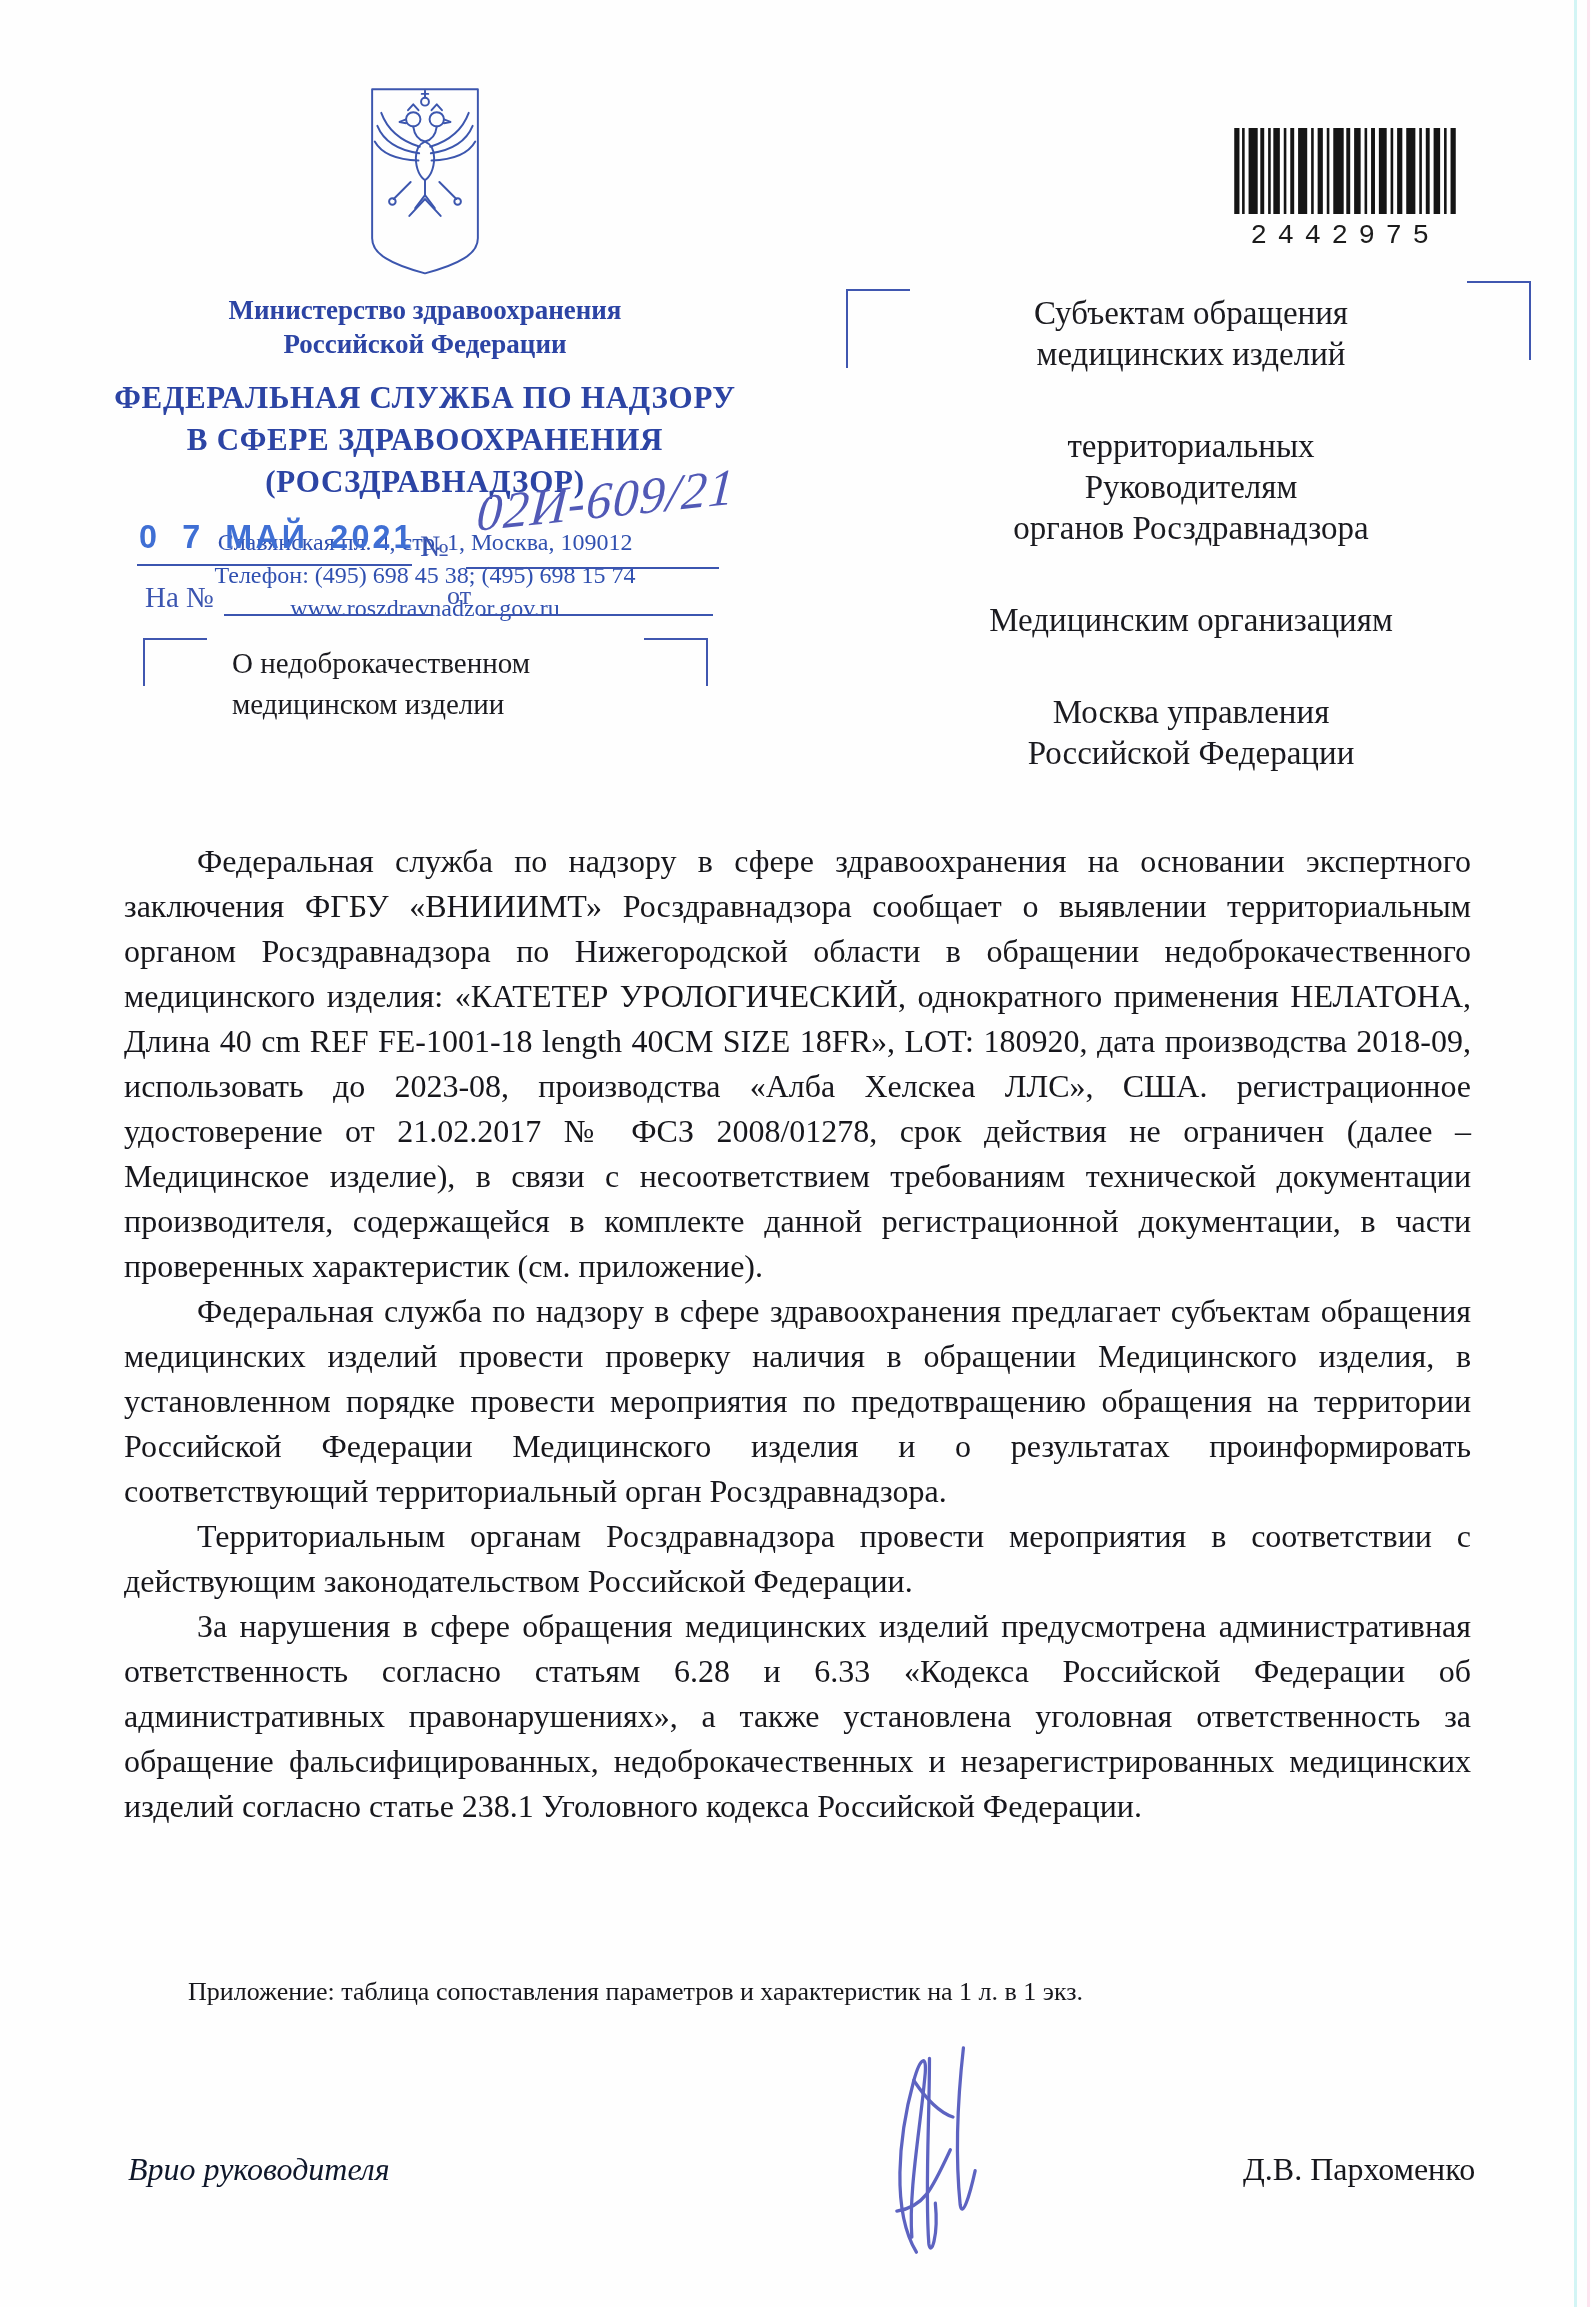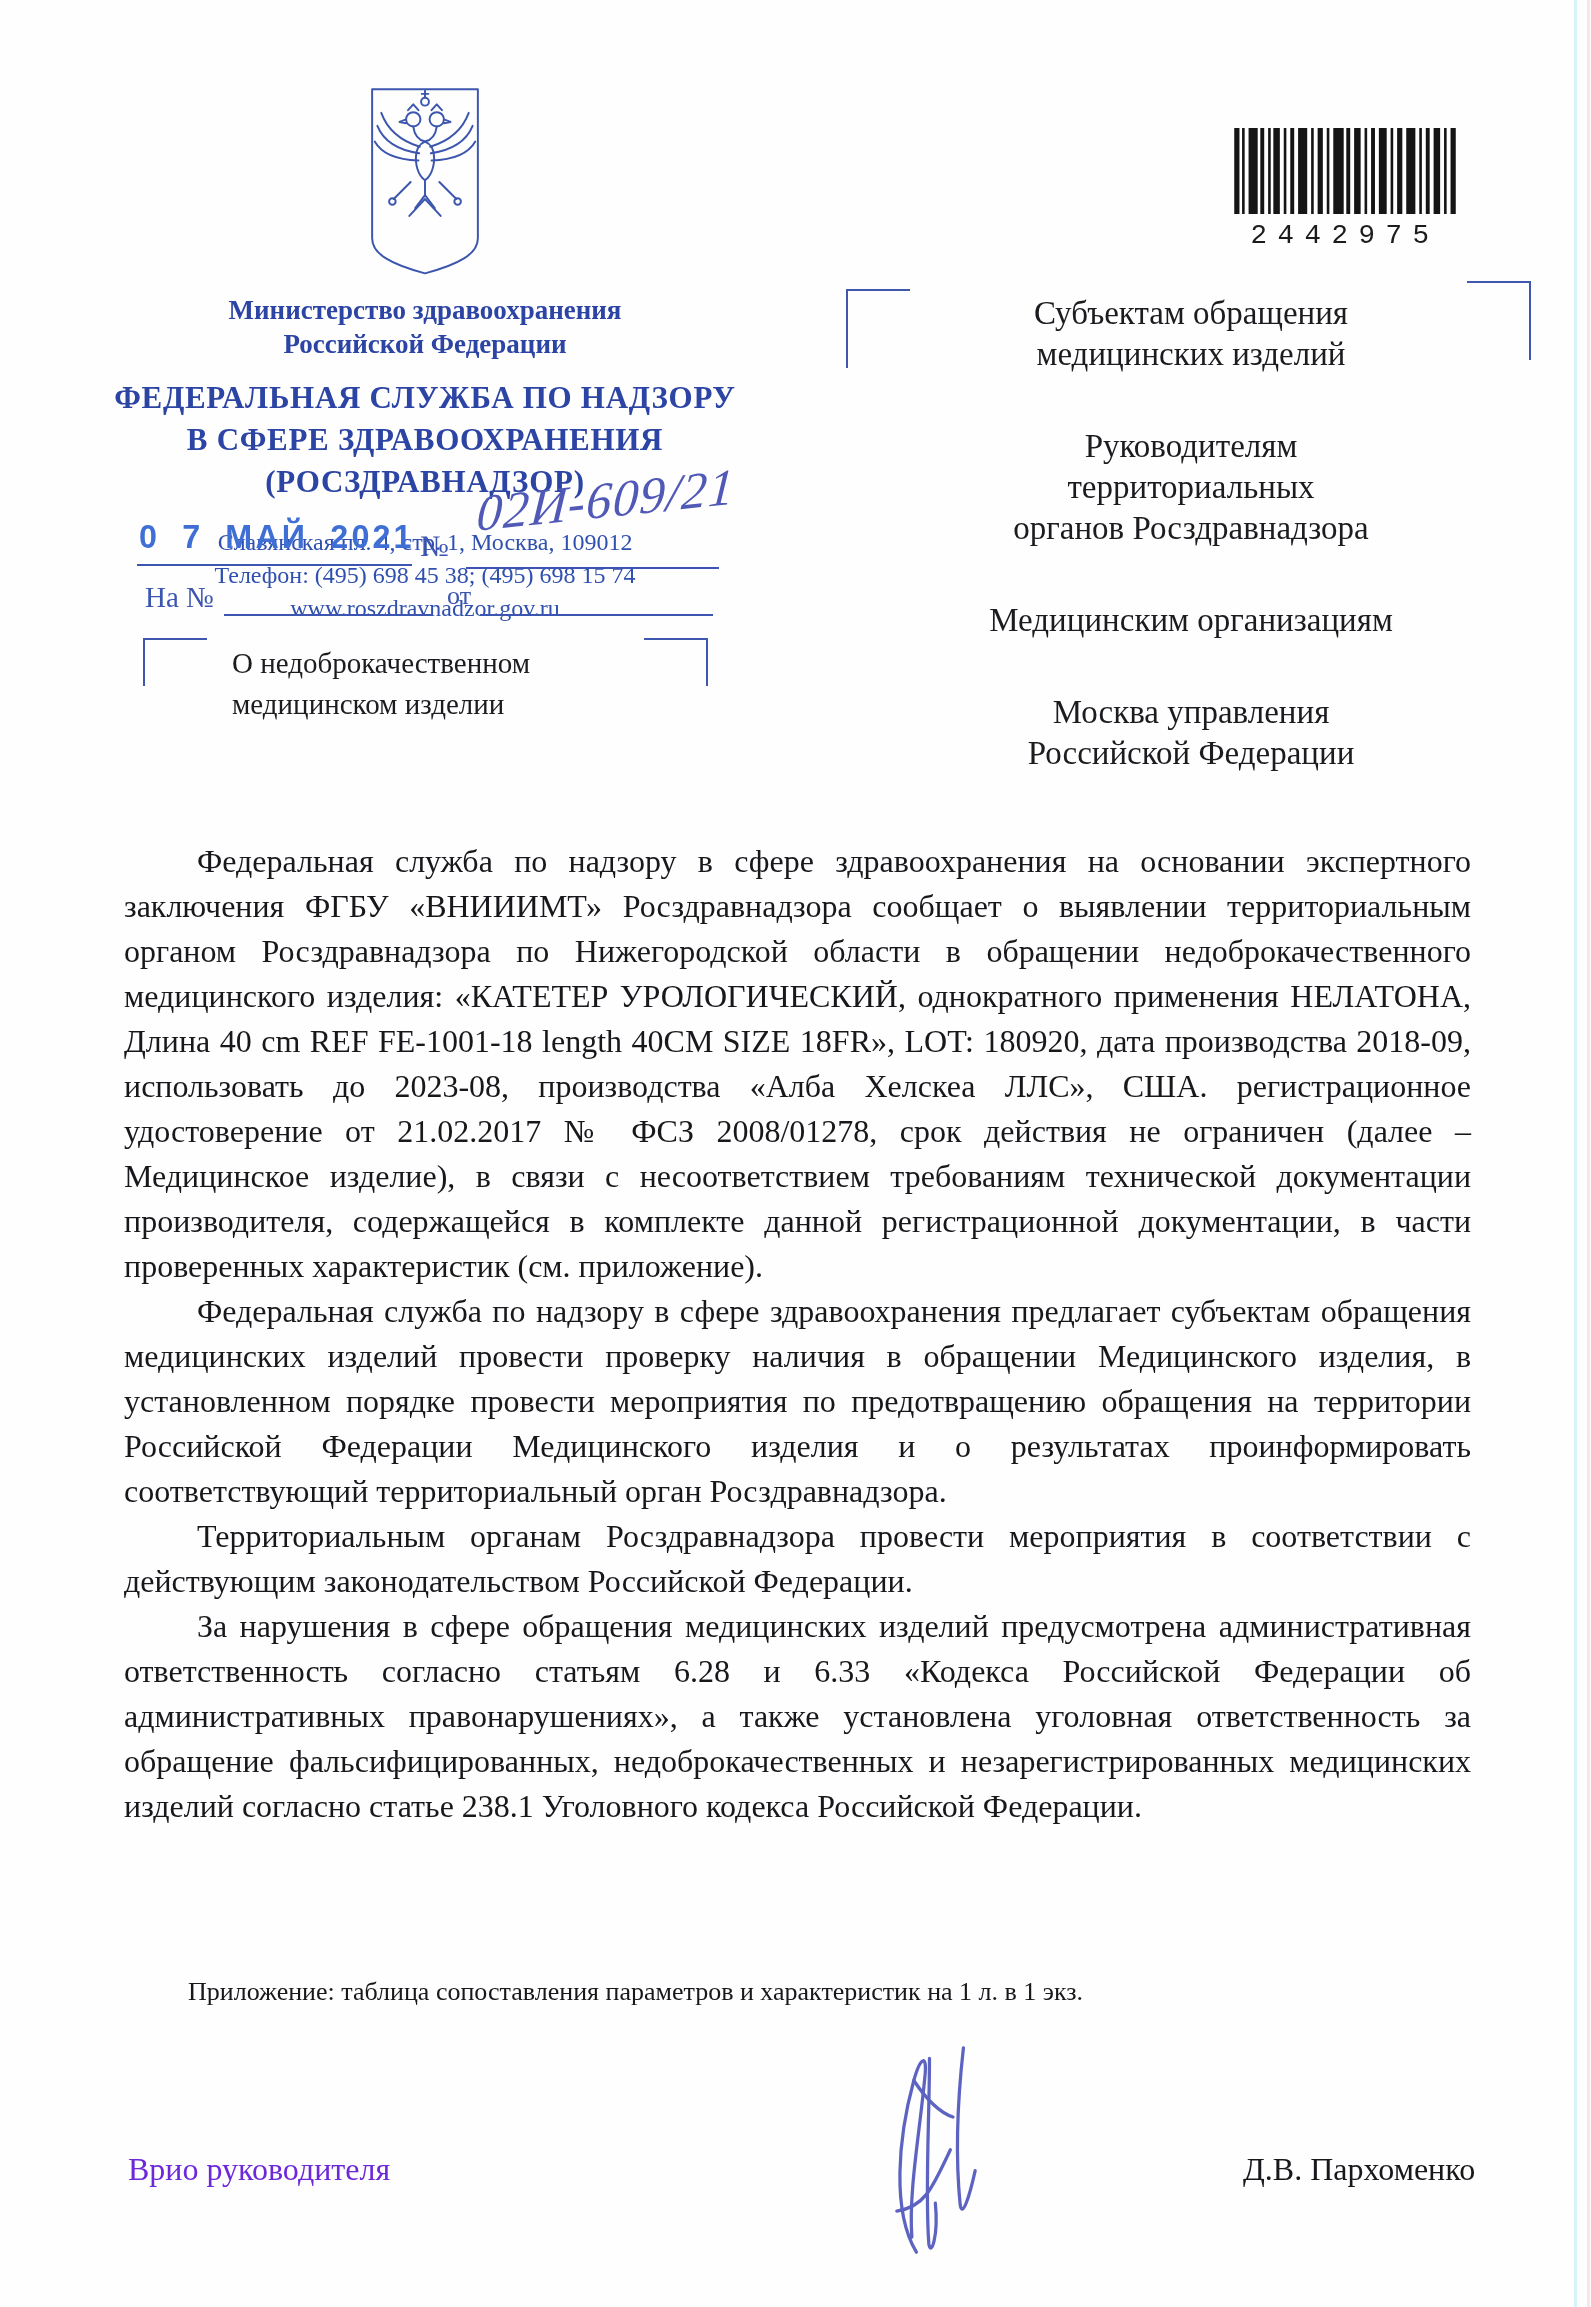--- a/index.html
+++ b/index.html
@@ -82,21 +82,21 @@
     font-size:32px;line-height:45px;text-align:justify;color:#17171c;
   }
   .body-text p{margin:0;text-indent:73px;}
 
   .attachment{
     position:absolute;left:124px;top:1977px;width:1374px;
     font-size:26px;color:#17171c;padding-left:64px;
   }
 
   
-  .sig-title{position:absolute;left:128px;top:2151px;font-size:32px;color:#6d28d9;}
+  .sig-title{position:absolute;left:128px;top:2151px;font-size:32px;color:#0f172a;font-style:italic;}
   .sig-name{position:absolute;left:1243px;top:2151px;width:301px;text-align:left;font-size:32px;color:#17171c;}
   .sig-scribble{position:absolute;left:851px;top:2040px;}
 </style>
 </head>
 <body>
 
 <div class="page">
 
   <div class="scanline cyan"></div>
   <div class="scanline pink"></div>
@@ -195,22 +195,22 @@
   </div>
 
   <div class="corner tl c-addr-l"></div>
   <div class="corner tr c-addr-r"></div>
   <div class="addressees">
     <div class="addressee-block">
       <div>Субъектам обращения</div>
       <div>медицинских изделий</div>
     </div>
     <div class="addressee-block">
+      <div>территориальных</div>
       <div>Руководителям</div>
-      <div>территориальных</div>
       <div>органов Росздравнадзора</div>
     </div>
     <div class="addressee-block">
       <div>Медицинским организациям</div>
     </div>
     <div class="addressee-block">
       <div>Москва управления</div>
       <div>Российской Федерации</div>
     </div>
   </div>

